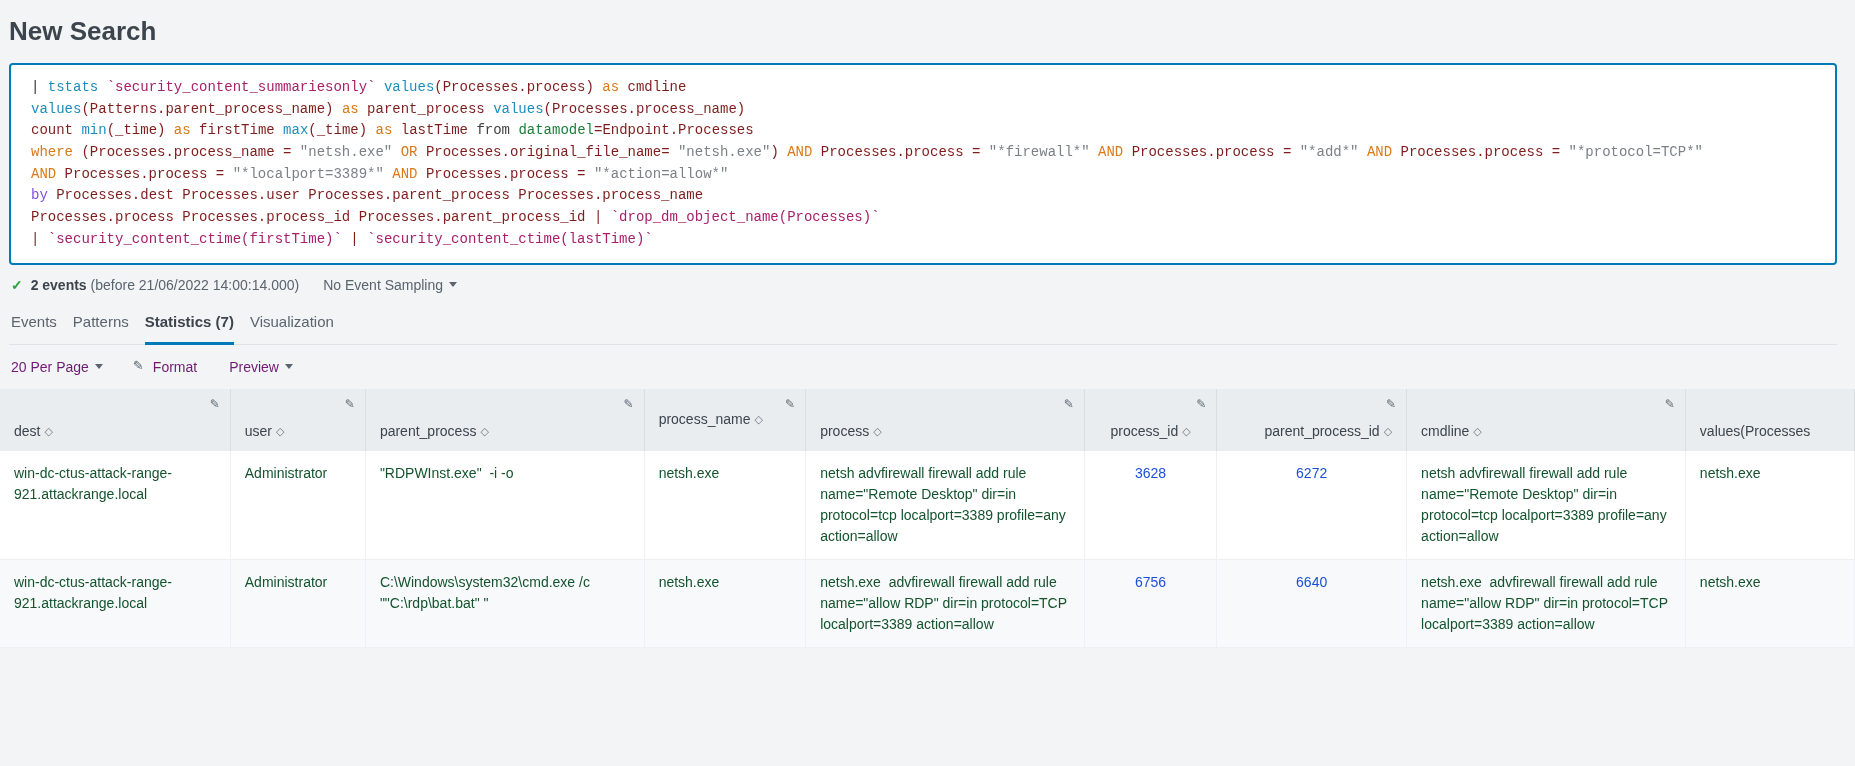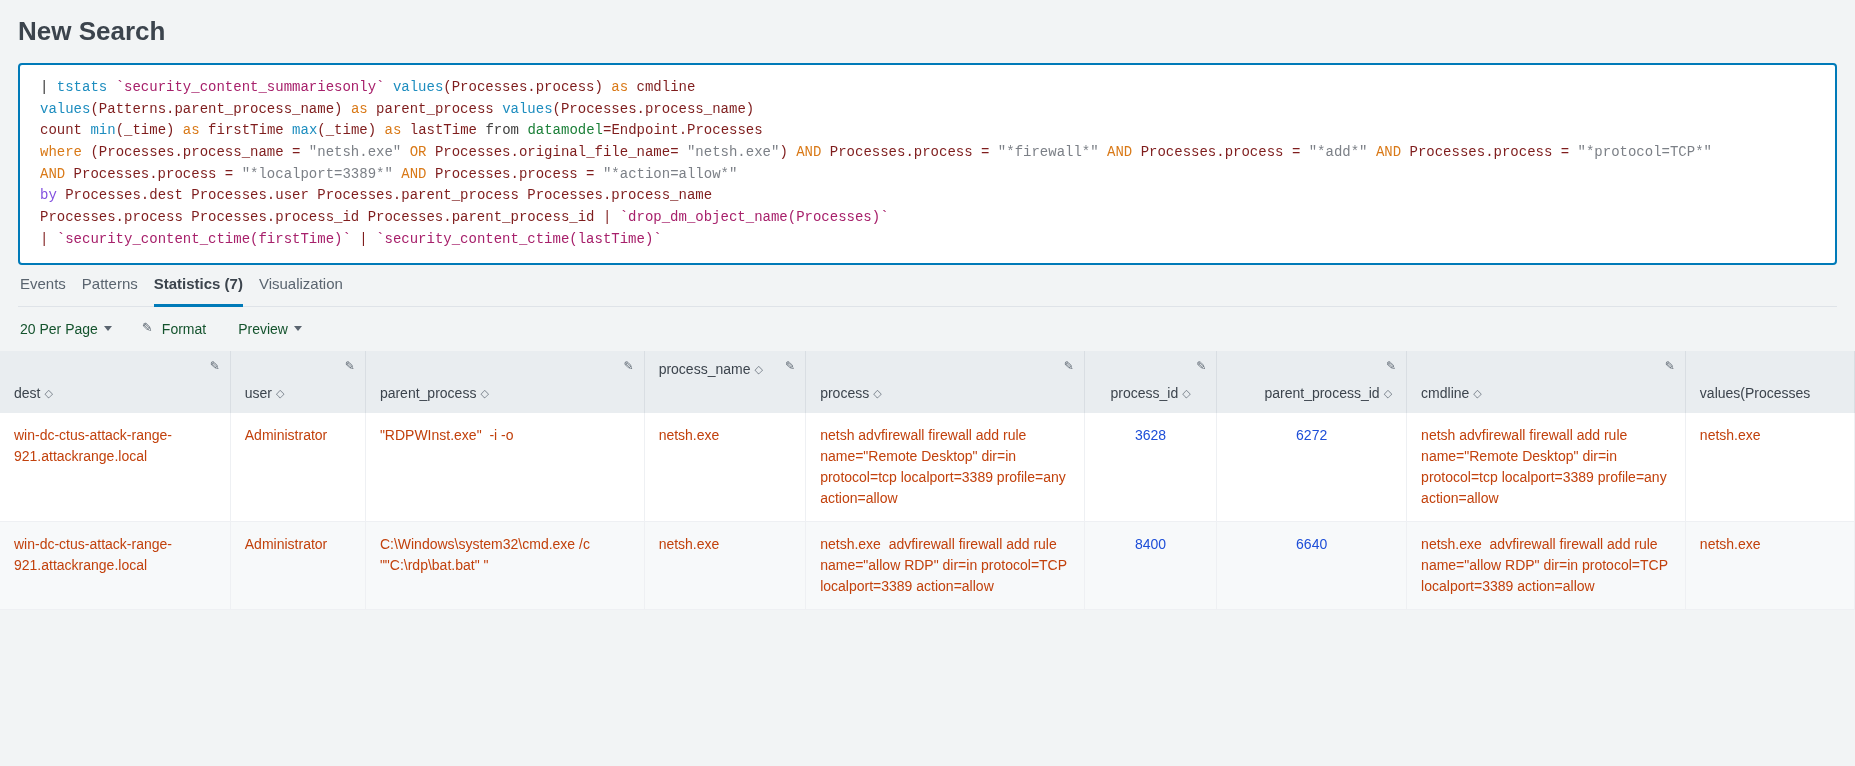--- a/index.html
+++ b/index.html
@@ -3,21 +3,21 @@
 <meta charset="utf-8">
 <style>
   * { box-sizing: border-box; }
   body {
     margin: 0;
     font-family: "Helvetica Neue", Helvetica, Arial, sans-serif;
     background: #f2f4f5;
     color: #3c444d;
     font-size: 14px;
   }
-  .container { padding: 16px 18px 0 18px; }
+  .container { padding: 16px 18px 0 9px; }
   .page-title {
     font-size: 26px;
     font-weight: 600;
     color: #3c444d;
     margin: 0 0 16px 0;
   }
   .search-box {
     background: #fff;
     border: 2px solid #007ab8;
     border-radius: 4px;
@@ -76,21 +76,21 @@
     font-weight: 600;
     border-bottom: 3px solid #007ab8;
     margin-bottom: -1px;
   }
 
   .toolbar {
     display: flex;
     gap: 32px;
     padding: 14px 2px;
     align-items: center;
-    color: #14532d;
+    color: #701a75;
   }
   .toolbar-item { cursor: pointer; display: inline-flex; align-items: center; gap: 6px; }
   .pencil-icon {
     display: inline-block;
     width: 12px; height: 12px;
     position: relative;
   }
   .pencil-icon::before {
     content: "✎";
     font-size: 13px;
@@ -141,38 +141,49 @@
     padding: 12px 14px;
     vertical-align: top;
     border-right: 1px solid #eef0f3;
     border-bottom: 1px solid #eef0f3;
     font-size: 14px;
     line-height: 1.5;
   }
   tbody tr:nth-child(even) td { background: #f7f9fa; }
   tbody td.num { text-align: center; color: #1d4ed8; }
   tbody td.mono { font-family: inherit; color: #006eaf; white-space: pre-wrap; }
-  tbody td.text { color: #c2410c; }
+  tbody td.text { color: #14532d; }
   th .th-label { display: inline-block; }
 </style>
 </head>
 <body>
 
 <div class="container">
   <h1 class="page-title">New Search</h1>
 
   <div class="search-box" id="search-box"><span class="k-pipe">| </span><span class="k-cmd">tstats </span><span class="k-macro">`security_content_summariesonly` </span><span class="k-func">values</span><span class="k-arg">(Processes.process) </span><span class="k-as">as </span><span class="k-arg">cmdline
 </span><span class="k-func">values</span><span class="k-arg">(Patterns.parent_process_name) </span><span class="k-as">as </span><span class="k-arg">parent_process </span><span class="k-func">values</span><span class="k-arg">(Processes.process_name)
 </span><span class="k-arg">count </span><span class="k-func">min</span><span class="k-arg">(_time) </span><span class="k-as">as </span><span class="k-arg">firstTime </span><span class="k-func">max</span><span class="k-arg">(_time) </span><span class="k-as">as </span><span class="k-arg">lastTime </span><span class="k-from">from </span><span class="k-dm">datamodel</span><span class="k-arg">=Endpoint.Processes
 </span><span class="k-kw">where </span><span class="k-arg">(Processes.process_name = </span><span class="k-str">"netsh.exe" </span><span class="k-kw">OR </span><span class="k-arg">Processes.original_file_name= </span><span class="k-str">"netsh.exe"</span><span class="k-arg">) </span><span class="k-kw">AND </span><span class="k-arg">Processes.process = </span><span class="k-str">"*firewall*" </span><span class="k-kw">AND </span><span class="k-arg">Processes.process = </span><span class="k-str">"*add*" </span><span class="k-kw">AND </span><span class="k-arg">Processes.process = </span><span class="k-str">"*protocol=TCP*"
 </span><span class="k-kw">AND </span><span class="k-arg">Processes.process = </span><span class="k-str">"*localport=3389*" </span><span class="k-kw">AND </span><span class="k-arg">Processes.process = </span><span class="k-str">"*action=allow*"
 </span><span class="k-by">by </span><span class="k-arg">Processes.dest Processes.user Processes.parent_process Processes.process_name
 </span><span class="k-arg">Processes.process Processes.process_id Processes.parent_process_id | </span><span class="k-macro">`drop_dm_object_name(Processes)`
 </span><span class="k-arg">| </span><span class="k-macro">`security_content_ctime(firstTime)` </span><span class="k-arg">| </span><span class="k-macro">`security_content_ctime(lastTime)`</span></div>
 
+  <div class="status-row">
+    <span class="status-events">
+      <span class="status-check">✓</span>
+      <b>2 events</b>
+      <span>(before 21/06/2022 14:00:14.000)</span>
+    </span>
+    <span class="sampling">
+      <span>No Event Sampling</span>
+      <span class="caret-down"></span>
+    </span>
+  </div>
 
   <div class="tabs">
     <div class="tab">Events</div>
     <div class="tab">Patterns</div>
     <div class="tab active">Statistics (7)</div>
     <div class="tab">Visualization</div>
   </div>
 
   <div class="toolbar">
     <span class="toolbar-item">
@@ -192,21 +203,21 @@
 
 <div class="table-wrap">
   <table>
     <thead>
         <tr id="thead-row">
           <th><span class="th-pencil">✎</span><span class="th-label">dest</span><span class="sort-icon">◇</span></th>
           <th><span class="th-pencil">✎</span><span class="th-label">user</span><span class="sort-icon">◇</span></th>
           <th><span class="th-pencil">✎</span><span class="th-label">parent_process</span><span class="sort-icon">◇</span></th>
           <th style="text-align: left;">
             <span class="th-pencil">✎</span>
-            <div style="display: flex; flex-direction: column; height: 100%; justify-content: flex-start; align-items: flex-start;">
+            <div style="display: flex; flex-direction: column; height: 100%; justify-content: center; align-items: flex-start;">
               <div><span class="th-label">process_name</span><span class="sort-icon">◇</span></div>
             </div>
           </th>
           <th><span class="th-pencil">✎</span><span class="th-label">process</span><span class="sort-icon">◇</span></th>
           <th class="num" style="text-align: right;">
             <span class="th-pencil">✎</span>
             <div style="display: flex; flex-direction: column; height: 100%; justify-content: flex-end; align-items: center;">
               <div><span class="th-label">process_id</span><span class="sort-icon">◇</span></div>
             </div>
           </th>
@@ -231,20 +242,20 @@
           <td class="num">6272</td>
           <td class="text mono" style="max-width: 230px;">netsh advfirewall firewall add rule name="Remote Desktop" dir=in protocol=tcp localport=3389 profile=any action=allow</td>
           <td class="text">netsh.exe</td>
         </tr>
         <tr>
           <td class="text mono" style="max-width: 190px;">win-dc-ctus-attack-range-921.attackrange.local</td>
           <td class="text">Administrator</td>
           <td class="text mono" style="max-width: 230px;">C:\Windows\system32\cmd.exe /c ""C:\rdp\bat.bat" "</td>
           <td class="text">netsh.exe</td>
           <td class="text mono" style="max-width: 230px;">netsh.exe  advfirewall firewall add rule name="allow RDP" dir=in protocol=TCP localport=3389 action=allow</td>
-          <td class="num">8400</td>
+          <td class="num">6756</td>
           <td class="num">6640</td>
           <td class="text mono" style="max-width: 230px;">netsh.exe  advfirewall firewall add rule name="allow RDP" dir=in protocol=TCP localport=3389 action=allow</td>
           <td class="text">netsh.exe</td>
         </tr>
       </tbody>
   </table>
 </div>
 
 </body></html>

